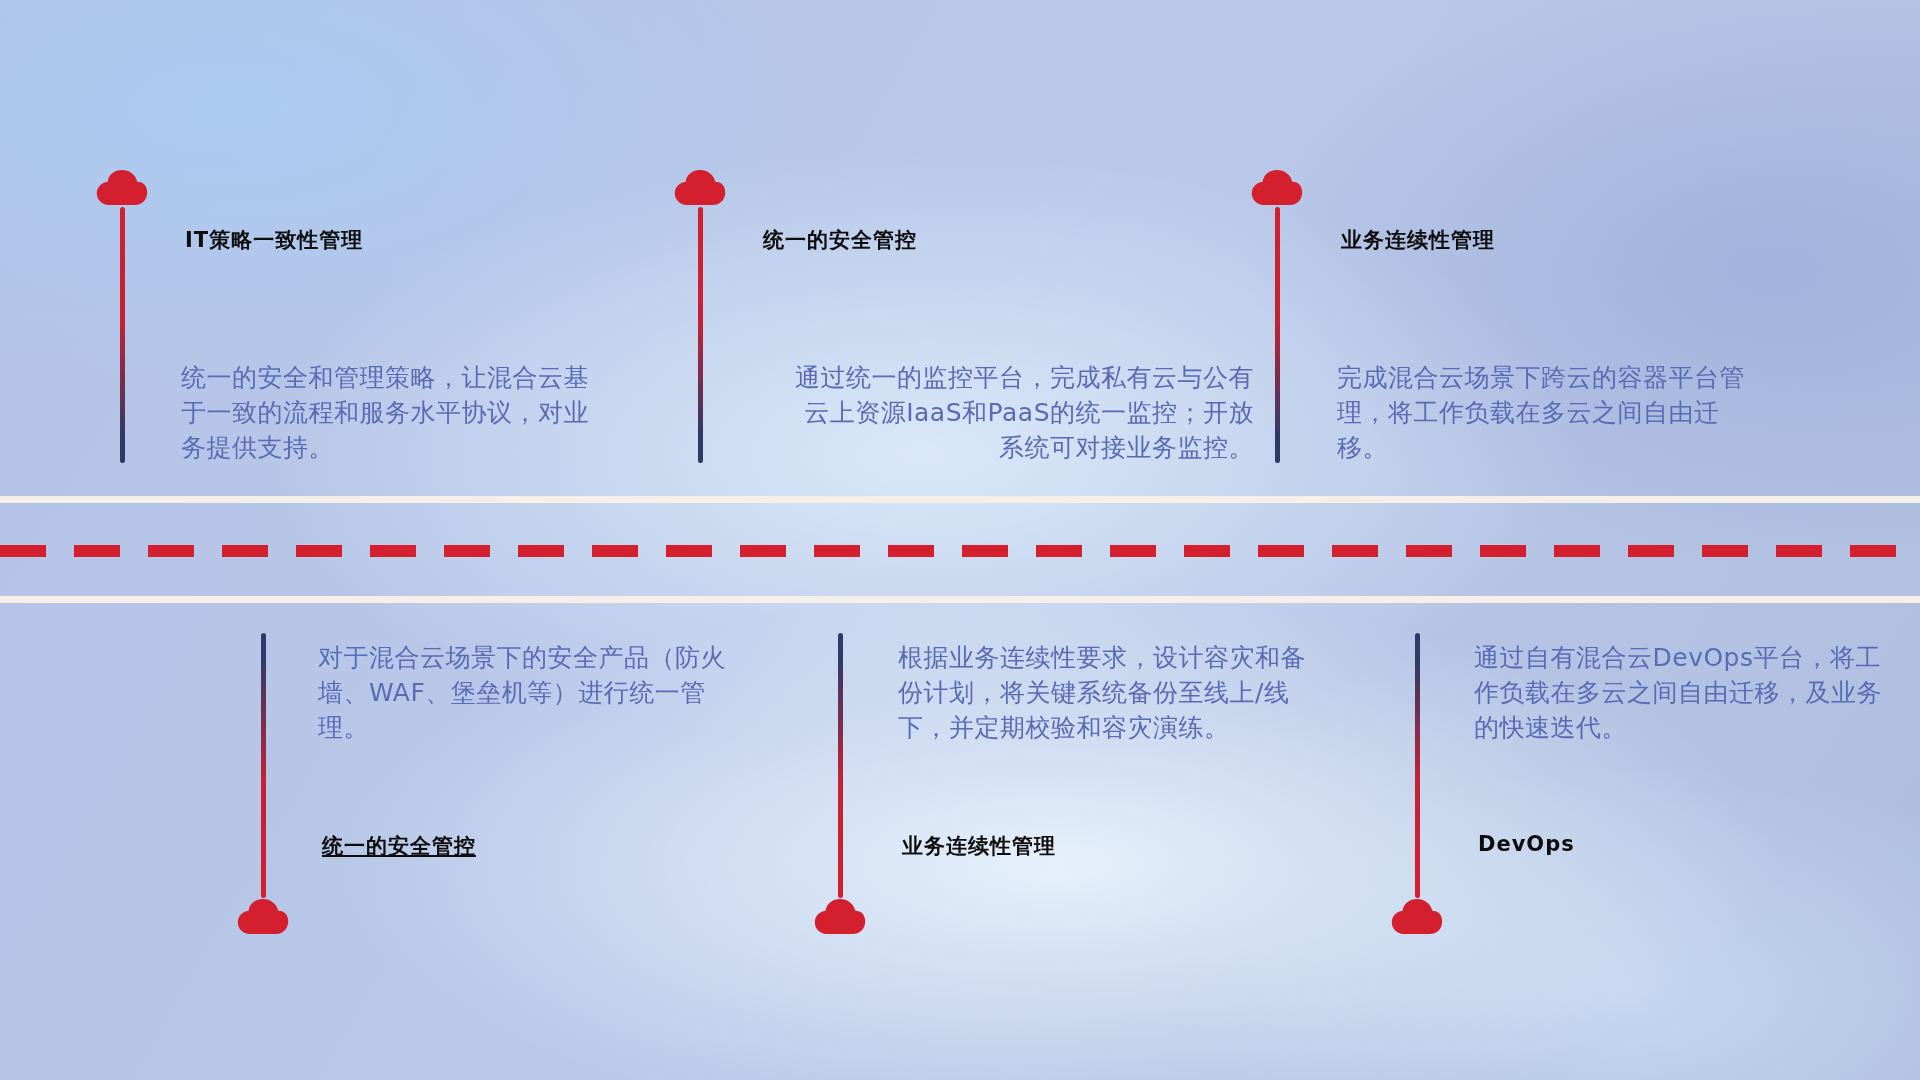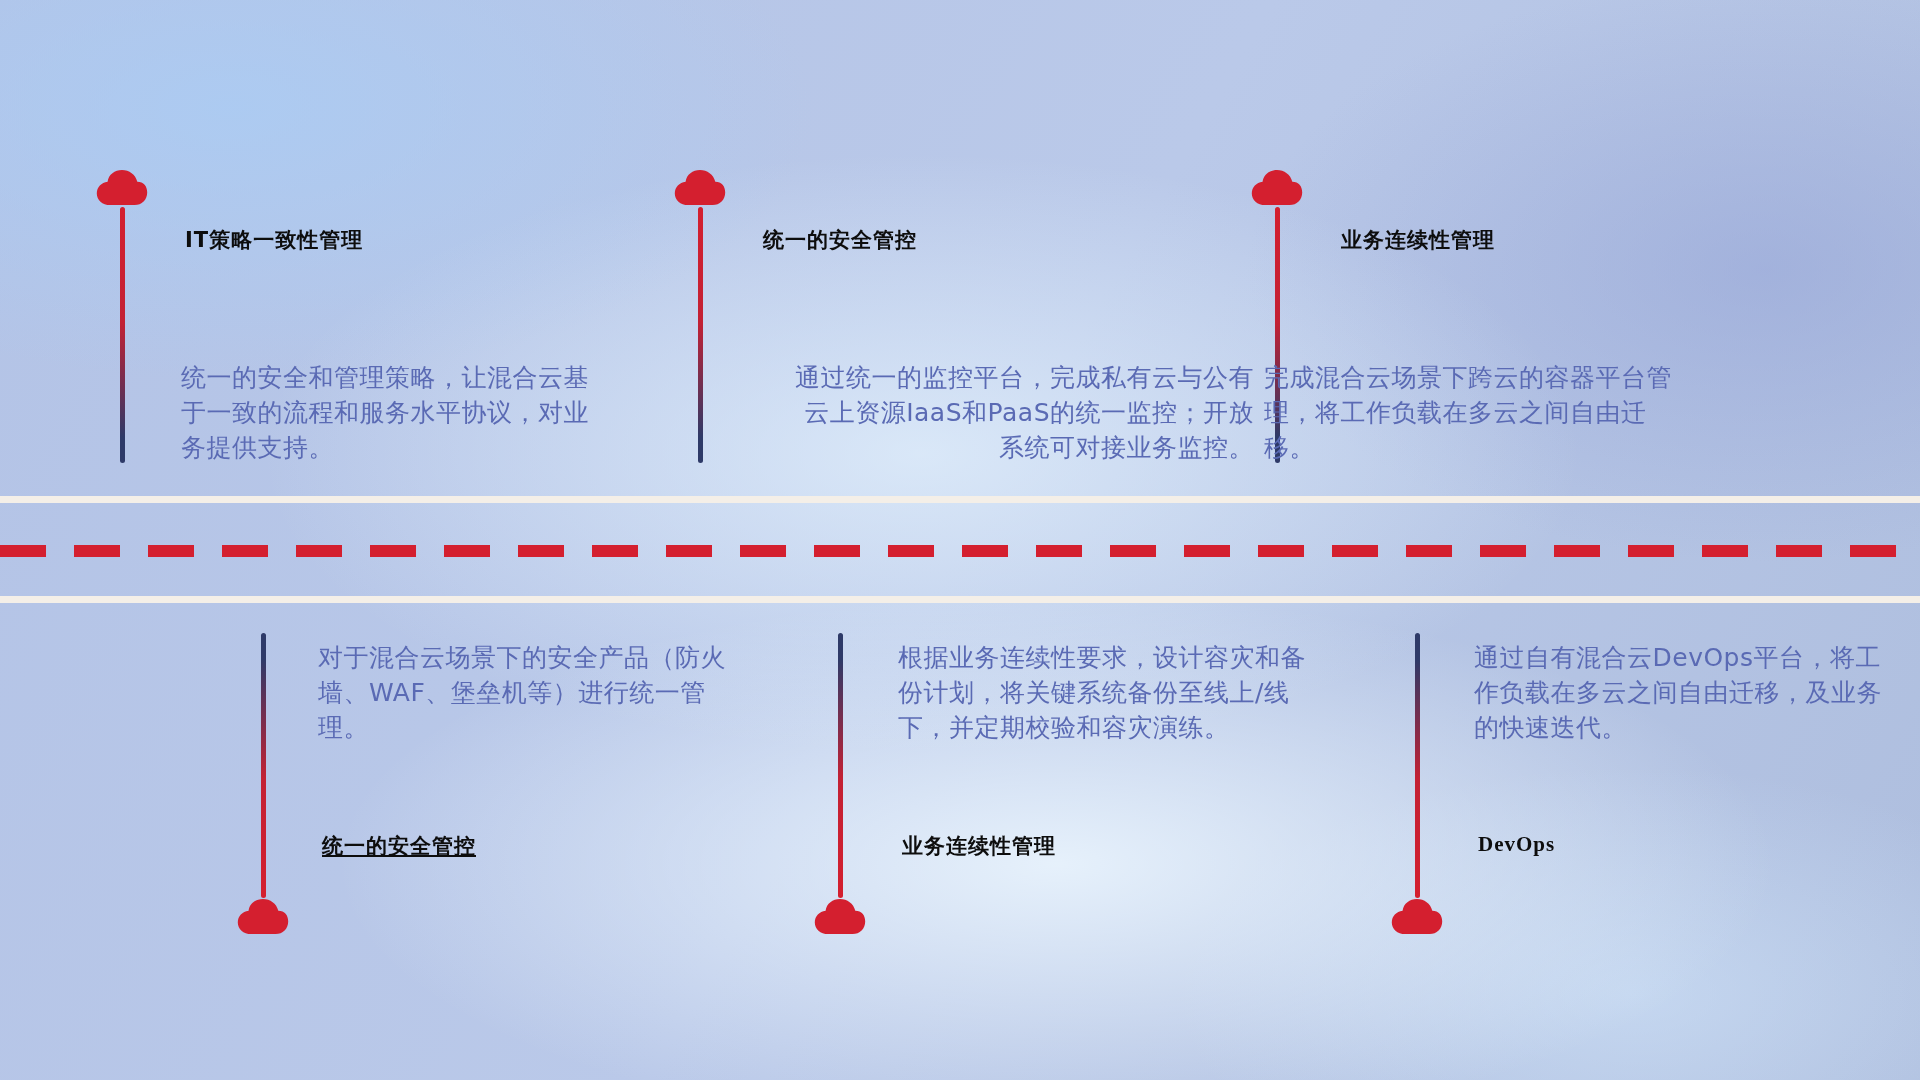--- a/index.html
+++ b/index.html
@@ -116,21 +116,21 @@
 
   <div class="col" style="left:1250px; top:169px;">
     <div class="cloud">
       <svg width="54" height="38" viewBox="0 0 60 42">
         <path d="M17 40 C8 40 2 34 2 27 C2 20 7 15 14 14 C15 6 22 1 30 1 C38 1 45 6 47 14 C54 14 58 19 58 26 C58 34 52 40 44 40 Z" fill="#d41f2f"></path>
       </svg>
     </div>
     <div class="stem down"></div>
   </div>
   <h2 class="title" style="left:1337px; top:222px;">业务连续性管理</h2>
-  <p class="desc" style="left:1264px; top:360px; width:425px;">完成混合云场景下跨云的容器平台管理，将工作负载在多云之间自由迁移。</p>
+  <p class="desc" style="left:1337px; top:360px; width:425px;">完成混合云场景下跨云的容器平台管理，将工作负载在多云之间自由迁移。</p>
 
   <div class="col" style="left:236px; top:633px;">
     <div class="stem up"></div>
     <div class="cloud">
       <svg width="54" height="38" viewBox="0 0 60 42">
         <path d="M17 40 C8 40 2 34 2 27 C2 20 7 15 14 14 C15 6 22 1 30 1 C38 1 45 6 47 14 C54 14 58 19 58 26 C58 34 52 40 44 40 Z" fill="#d41f2f"></path>
       </svg>
     </div>
   </div>
   <p class="desc" style="left:318px; top:640px; width:430px;">对于混合云场景下的安全产品（防火墙、WAF、堡垒机等）进行统一管理。</p>
@@ -149,15 +149,15 @@
 
   <div class="col" style="left:1390px; top:633px;">
     <div class="stem up"></div>
     <div class="cloud">
       <svg width="54" height="38" viewBox="0 0 60 42">
         <path d="M17 40 C8 40 2 34 2 27 C2 20 7 15 14 14 C15 6 22 1 30 1 C38 1 45 6 47 14 C54 14 58 19 58 26 C58 34 52 40 44 40 Z" fill="#d41f2f"></path>
       </svg>
     </div>
   </div>
   <p class="desc" style="left:1474px; top:640px; width:430px;">通过自有混合云DevOps平台，将工作负载在多云之间自由迁移，及业务的快速迭代。</p>
-  <h2 class="title" style="left:1474px; top:828px;font-family:Liberation Serif, serif;">DevOps</h2>
+  <h2 class="title" style="left:1474px; top:828px;">DevOps</h2>
 
 </div>
 
 </body></html>

